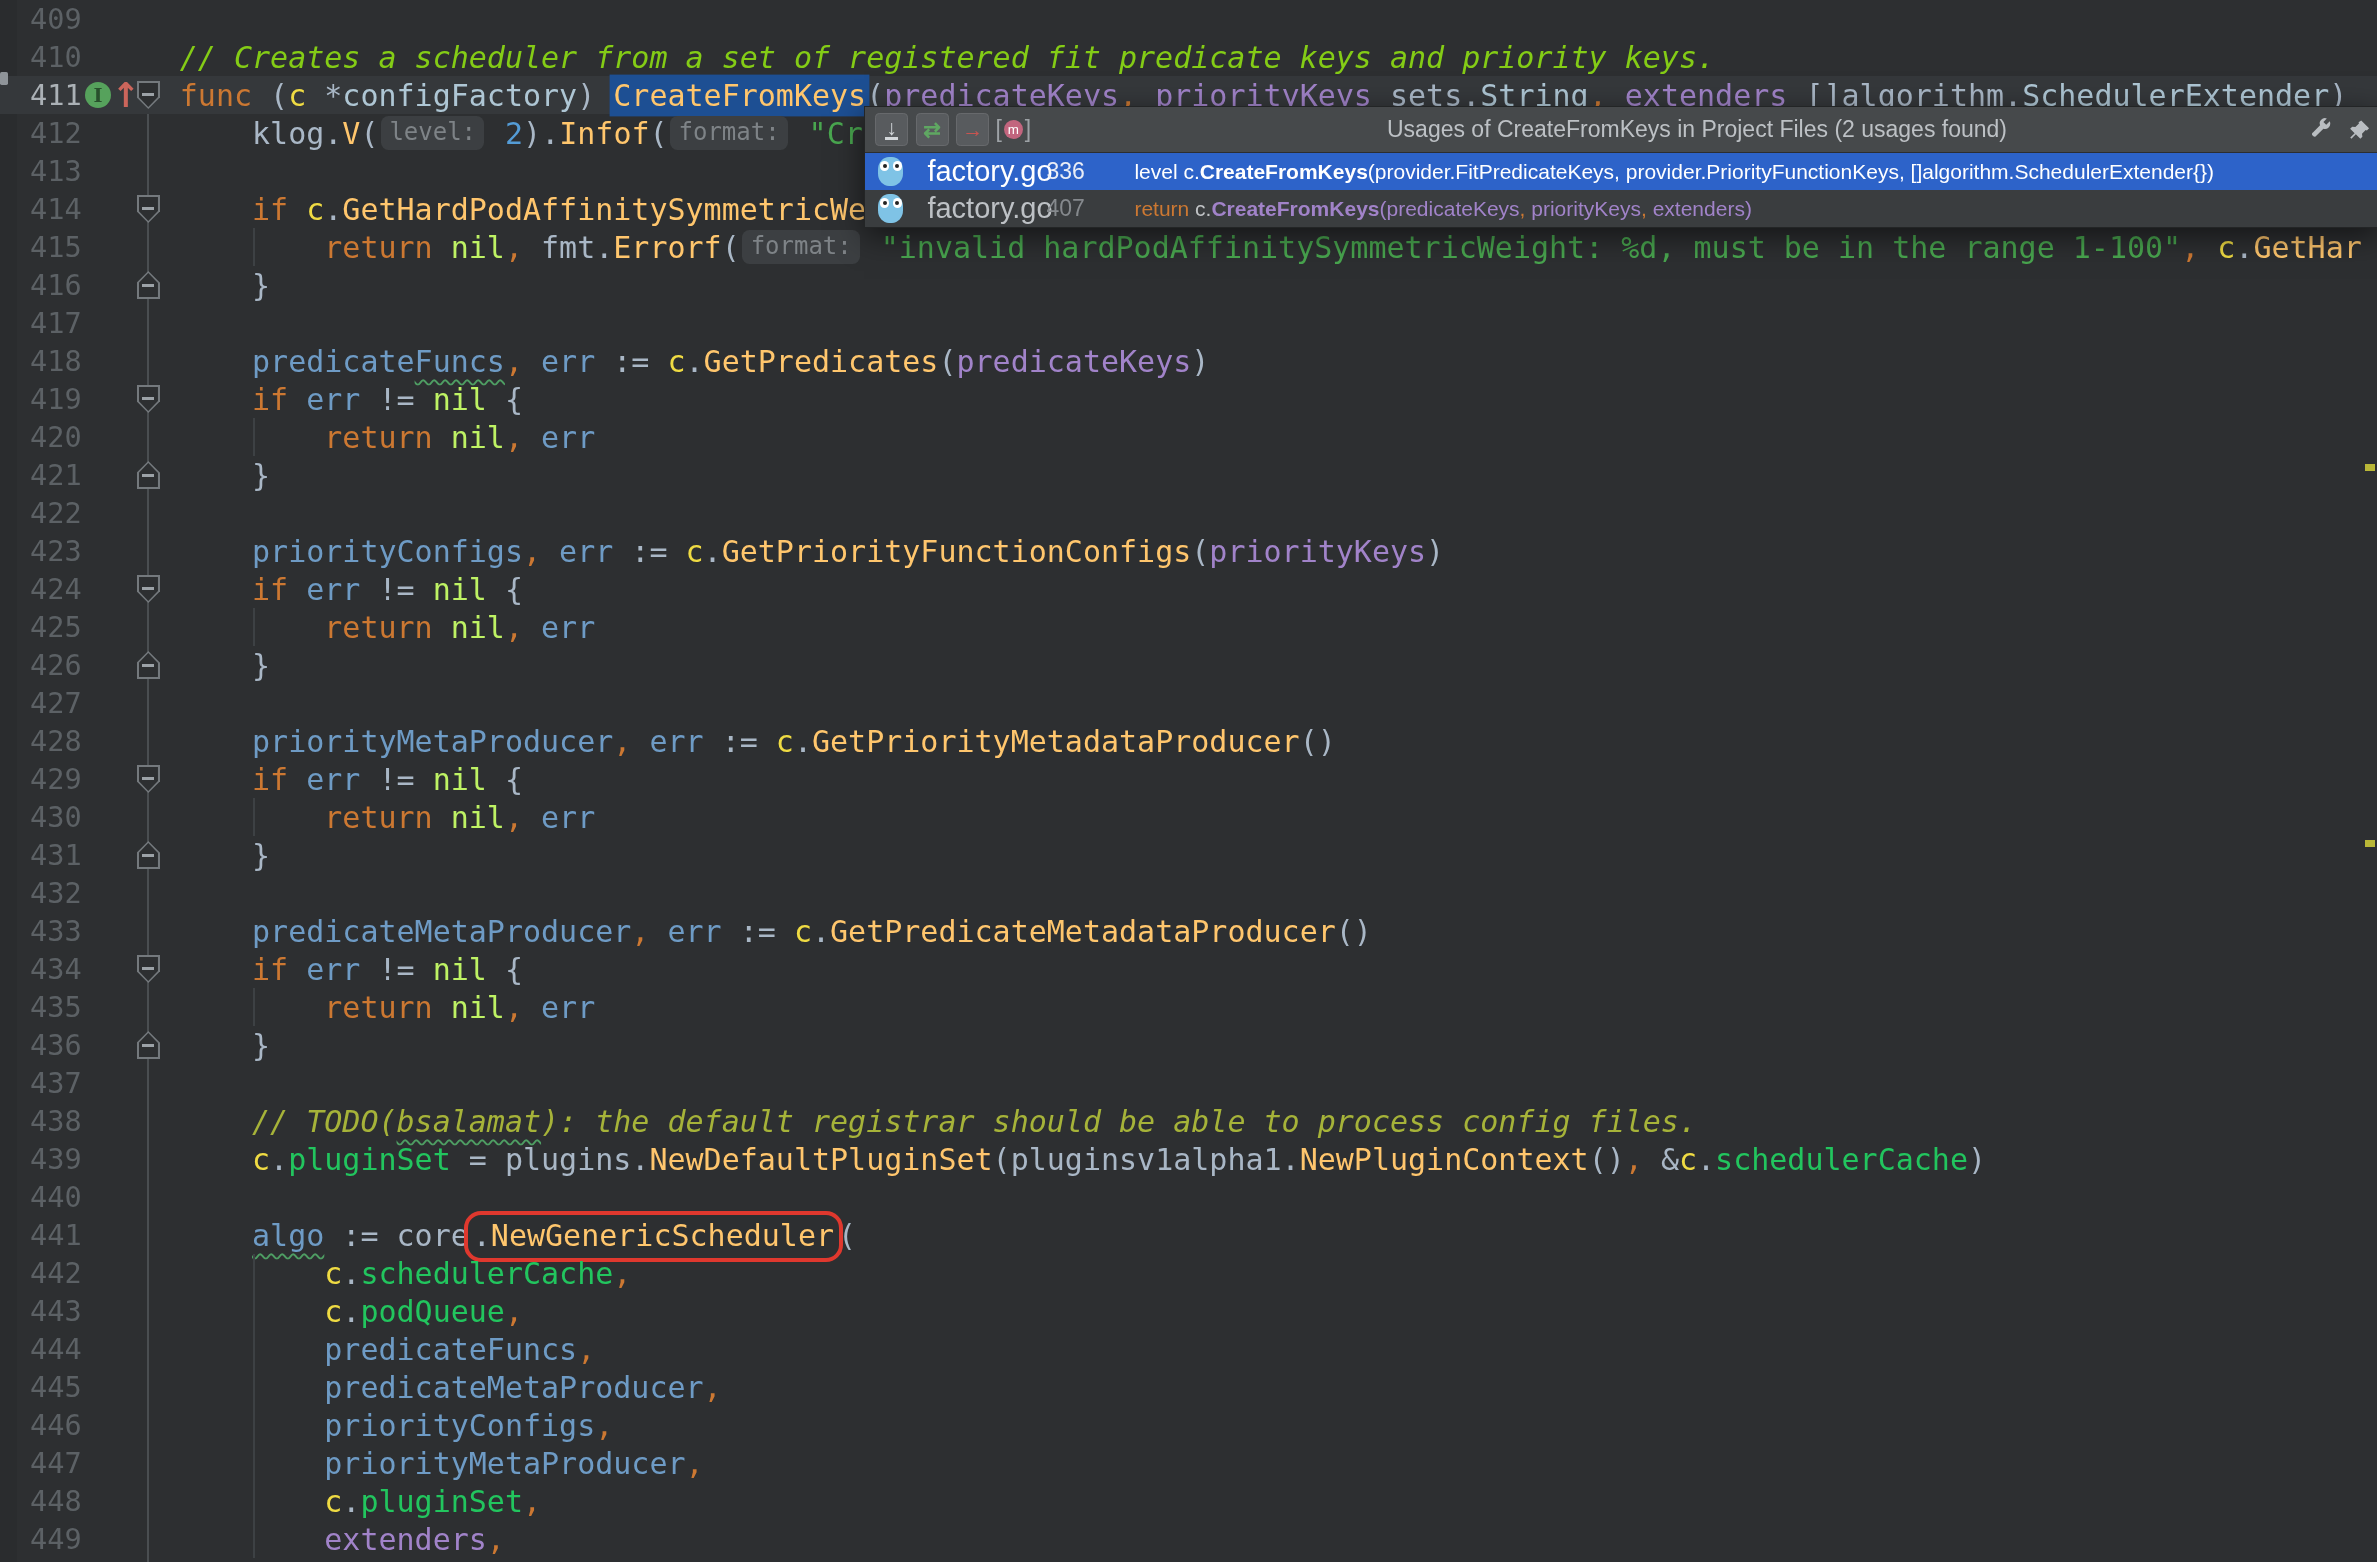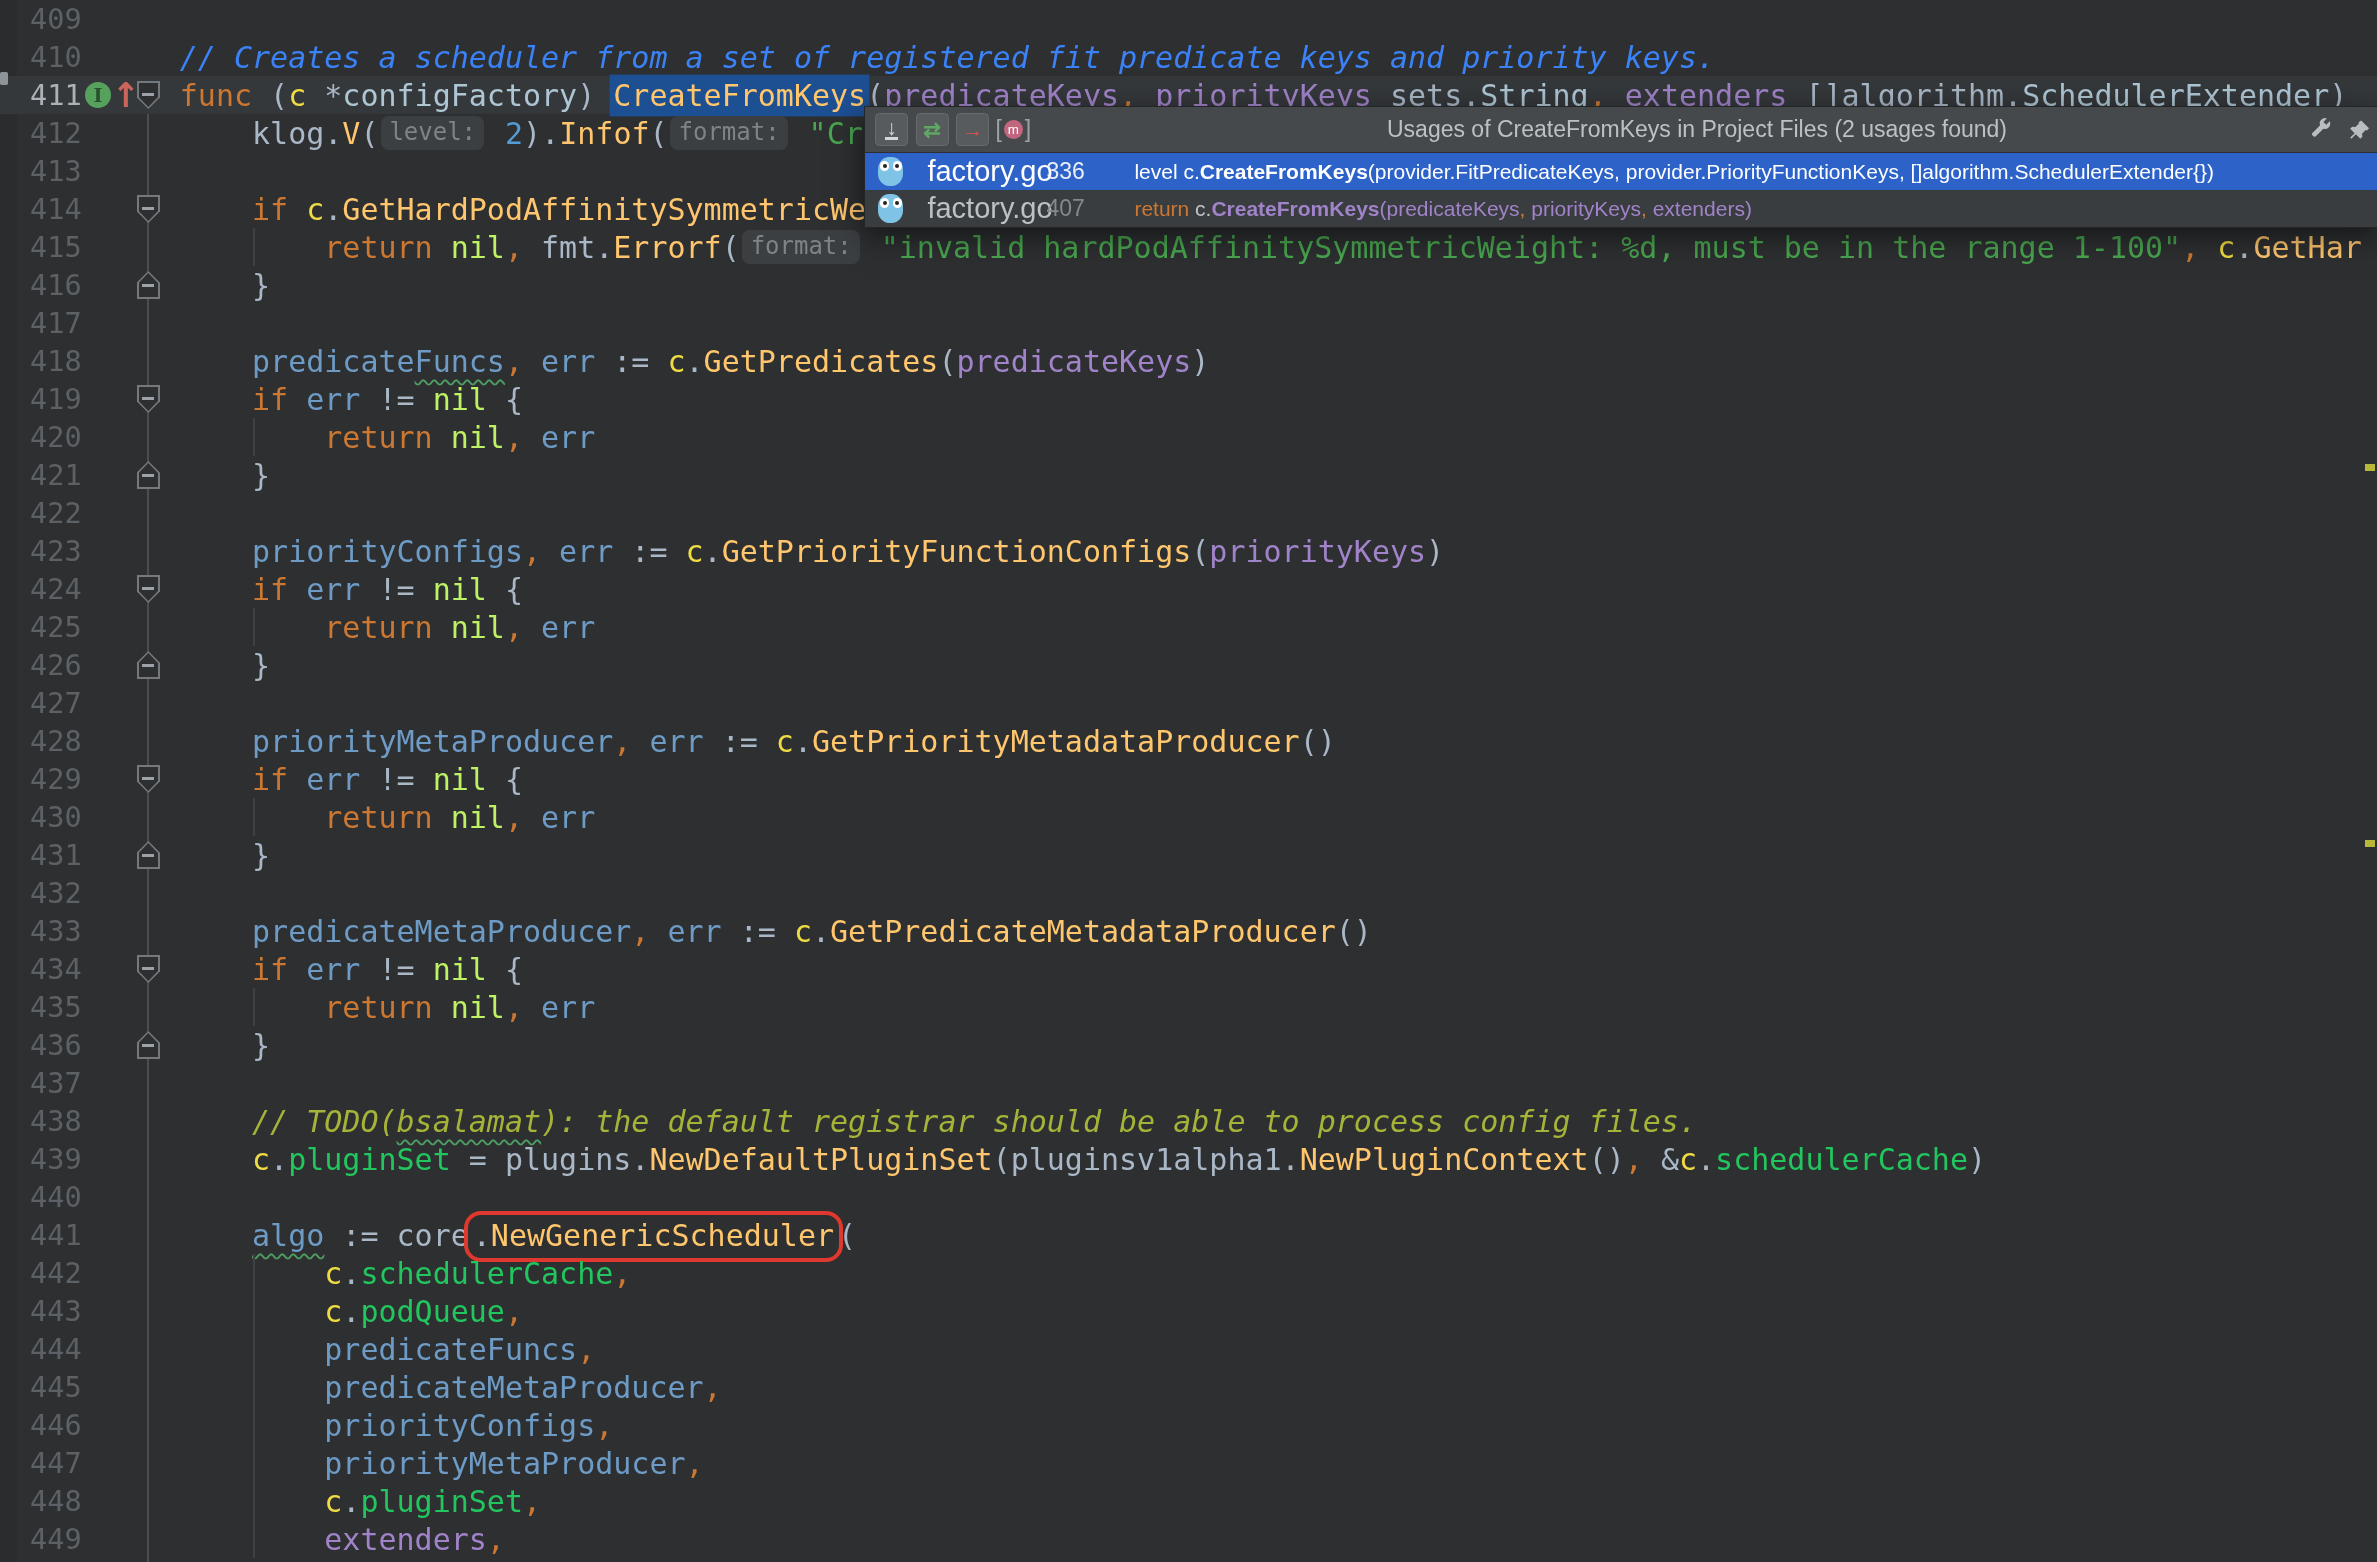--- a/index.html
+++ b/index.html
@@ -27,21 +27,21 @@
   .fold{position:relative;width:23.5px;height:28px;background:#74797D;}
   .fold.open{clip-path:polygon(0 0,100% 0,100% 58%,50% 100%,0 58%);}
   .fold.close{clip-path:polygon(50% 0,100% 42%,100% 100%,0 100%,0 42%);}
   .fold::before{content:"";position:absolute;left:2.1px;right:2.1px;top:2.1px;bottom:2.1px;background:#2D2F31;clip-path:inherit;}
   .fold::after{content:"";position:absolute;left:5.9px;right:5.9px;height:2.9px;background:#9CA2A7;top:11.8px;}
   .fold.close::after{top:13.4px;}
   .code{position:relative;flex:1;white-space:pre;font-size:30px;height:100%;
         display:flex;align-items:center;padding-left:11.8px;color:#A9B7C6;}
   .iguide{position:absolute;left:85px;top:0;bottom:0;width:1.7px;background:#3D4144;}
   .tk-pln{color:#A9B7C6}
-  .tk-cm{color:#3b82f6;font-style:italic}
+  .tk-cm{color:#84cc16;font-style:italic}
   .tk-todo{color:#A6B339;font-style:italic}
   .tk-kw{color:#CC7832}
   .tk-fn{color:#FFC66D}
   .tk-rcv{color:#EFDB43}
   .tk-vr{color:#6E9BC5}
   .tk-par{color:#A183C9}
   .tk-fld{color:#22c55e}
   .tk-str{color:#49A64F}
   .tk-typ{color:#AEC6D4}
   .tk-lit{color:#bef264}

